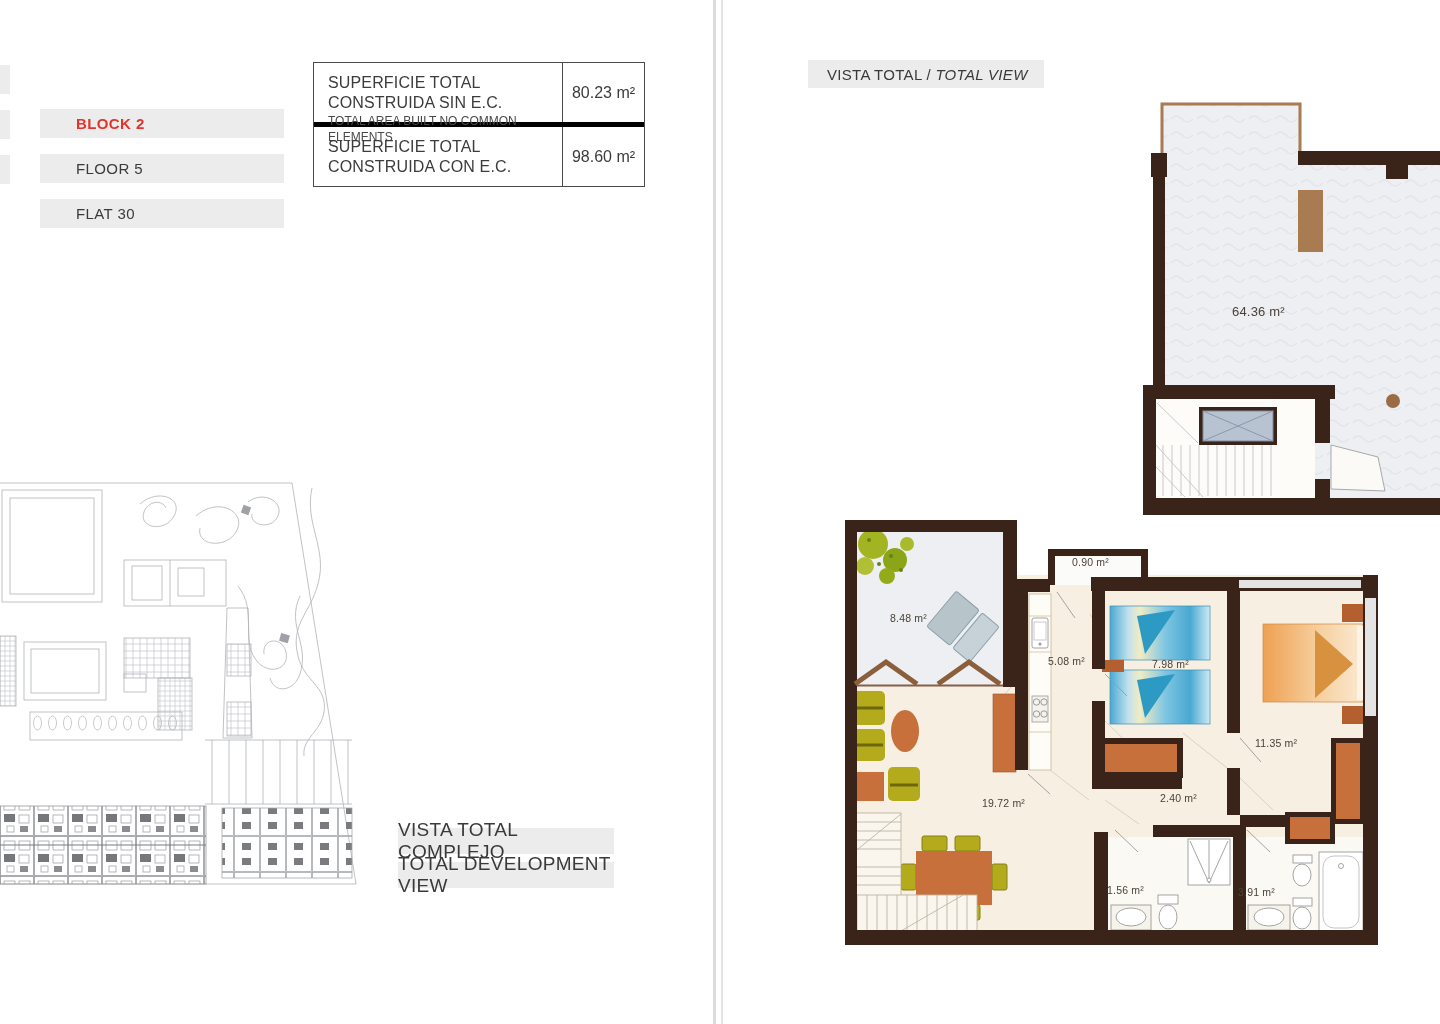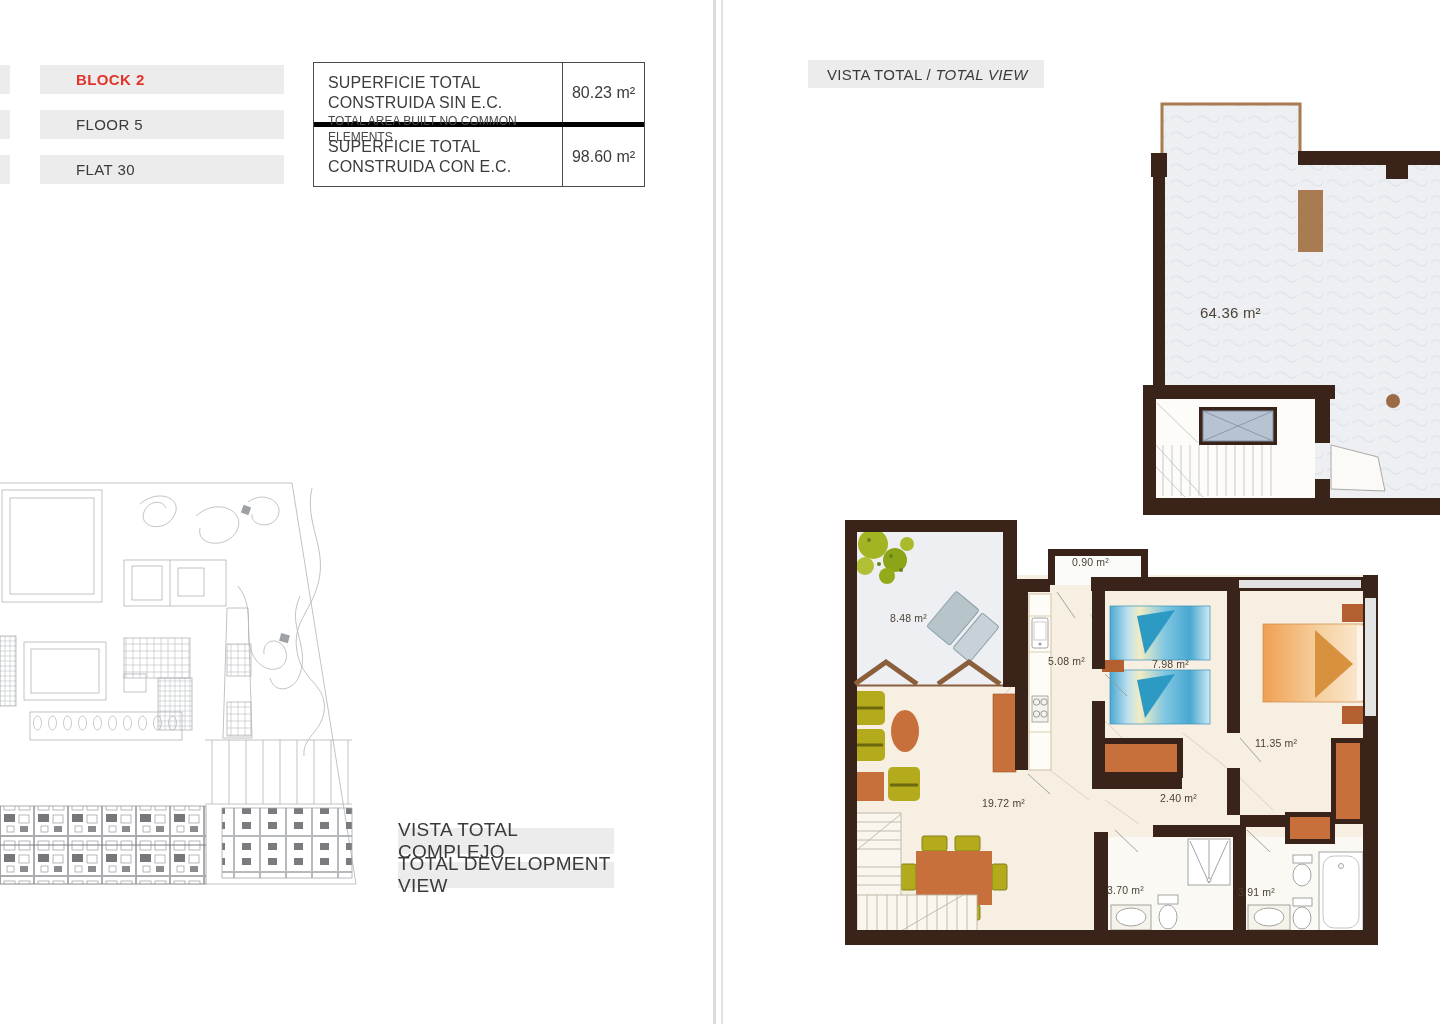--- a/index.html
+++ b/index.html
@@ -2,21 +2,21 @@
 <html><head>
 <meta charset="utf-8">
 <style>
   html,body{margin:0;padding:0;background:#fff;}
   body{width:1440px;height:1024px;position:relative;overflow:hidden;
        font-family:"Liberation Sans", sans-serif;color:#3a3a3a;}
   .abs{position:absolute;}
   
   .tagbar{background:#ececec;height:29px;display:flex;align-items:center;
           padding-left:36px;box-sizing:border-box;width:244px;left:40px;
-          font-size:15px;letter-spacing:.4px;color:#3a3a3a;}
+          font-size:15px;letter-spacing:.4px;color:#3a3a3a;margin-top:44px;}
   .tagbar.red{color:#e2342b;font-weight:700;}
   .stub{background:#ececec;width:10px;height:29px;left:0;}
   
   .area-table{left:313px;top:62px;width:332px;border:1.5px solid #4a4a4a;
               box-sizing:border-box;background:#fff;}
   .tr{display:flex;height:59px;}
   .tr + .tr{border-top:5px solid #000000;}
   .td-label{width:249px;border-right:1px solid #4a4a4a;box-sizing:border-box;
             padding:10px 6px 0 14px;}
   .td-label .l1{font-size:16px;letter-spacing:.15px;color:#3c3c3c;line-height:20px;}
@@ -28,21 +28,21 @@
            display:flex;align-items:center;justify-content:center;
            font-size:19px;letter-spacing:.3px;color:#3a3a3a;}
   
   .vline{top:0;height:1024px;}
   
   .rheader{background:#ececec;left:808px;top:60px;width:236px;height:28px;
            display:flex;align-items:center;padding-left:19px;box-sizing:border-box;
            font-size:15px;letter-spacing:.3px;color:#3a3a3a;white-space:pre;}
   .rheader .it{font-style:italic;}
   
-  .arealabel{font-size:15px;color:#4b4238;letter-spacing:.2px;white-space:nowrap;}
+  .arealabel{font-size:13px;color:#4b4238;letter-spacing:.2px;white-space:nowrap;margin-left:32px;}
   .roomlabel{font-size:10.5px;color:#4b4238;letter-spacing:.2px;white-space:nowrap;}
 </style>
 </head>
 <body>
 
 <div class="abs stub" style="top:65px"></div>
 <div class="abs stub" style="top:110px"></div>
 <div class="abs stub" style="top:155px"></div>
 
 <div class="abs tagbar red" style="top:65px">BLOCK 2</div>
@@ -390,14 +390,14 @@
 </svg>
 
 <div class="abs arealabel" style="left:1200px;top:304px">64.36 m²</div>
 <div class="abs roomlabel" style="left:890px;top:612px">8.48 m²</div>
 <div class="abs roomlabel" style="left:1072px;top:556px">0.90 m²</div>
 <div class="abs roomlabel" style="left:1048px;top:655px">5.08 m²</div>
 <div class="abs roomlabel" style="left:1152px;top:658px">7.98 m²</div>
 <div class="abs roomlabel" style="left:1255px;top:737px">11.35 m²</div>
 <div class="abs roomlabel" style="left:982px;top:797px">19.72 m²</div>
 <div class="abs roomlabel" style="left:1160px;top:792px">2.40 m²</div>
-<div class="abs roomlabel" style="left:1107px;top:884px">3.70 m²</div>
+<div class="abs roomlabel" style="left:1107px;top:884px">1.56 m²</div>
 <div class="abs roomlabel" style="left:1238px;top:886px">3.91 m²</div>
 
 </body></html>

